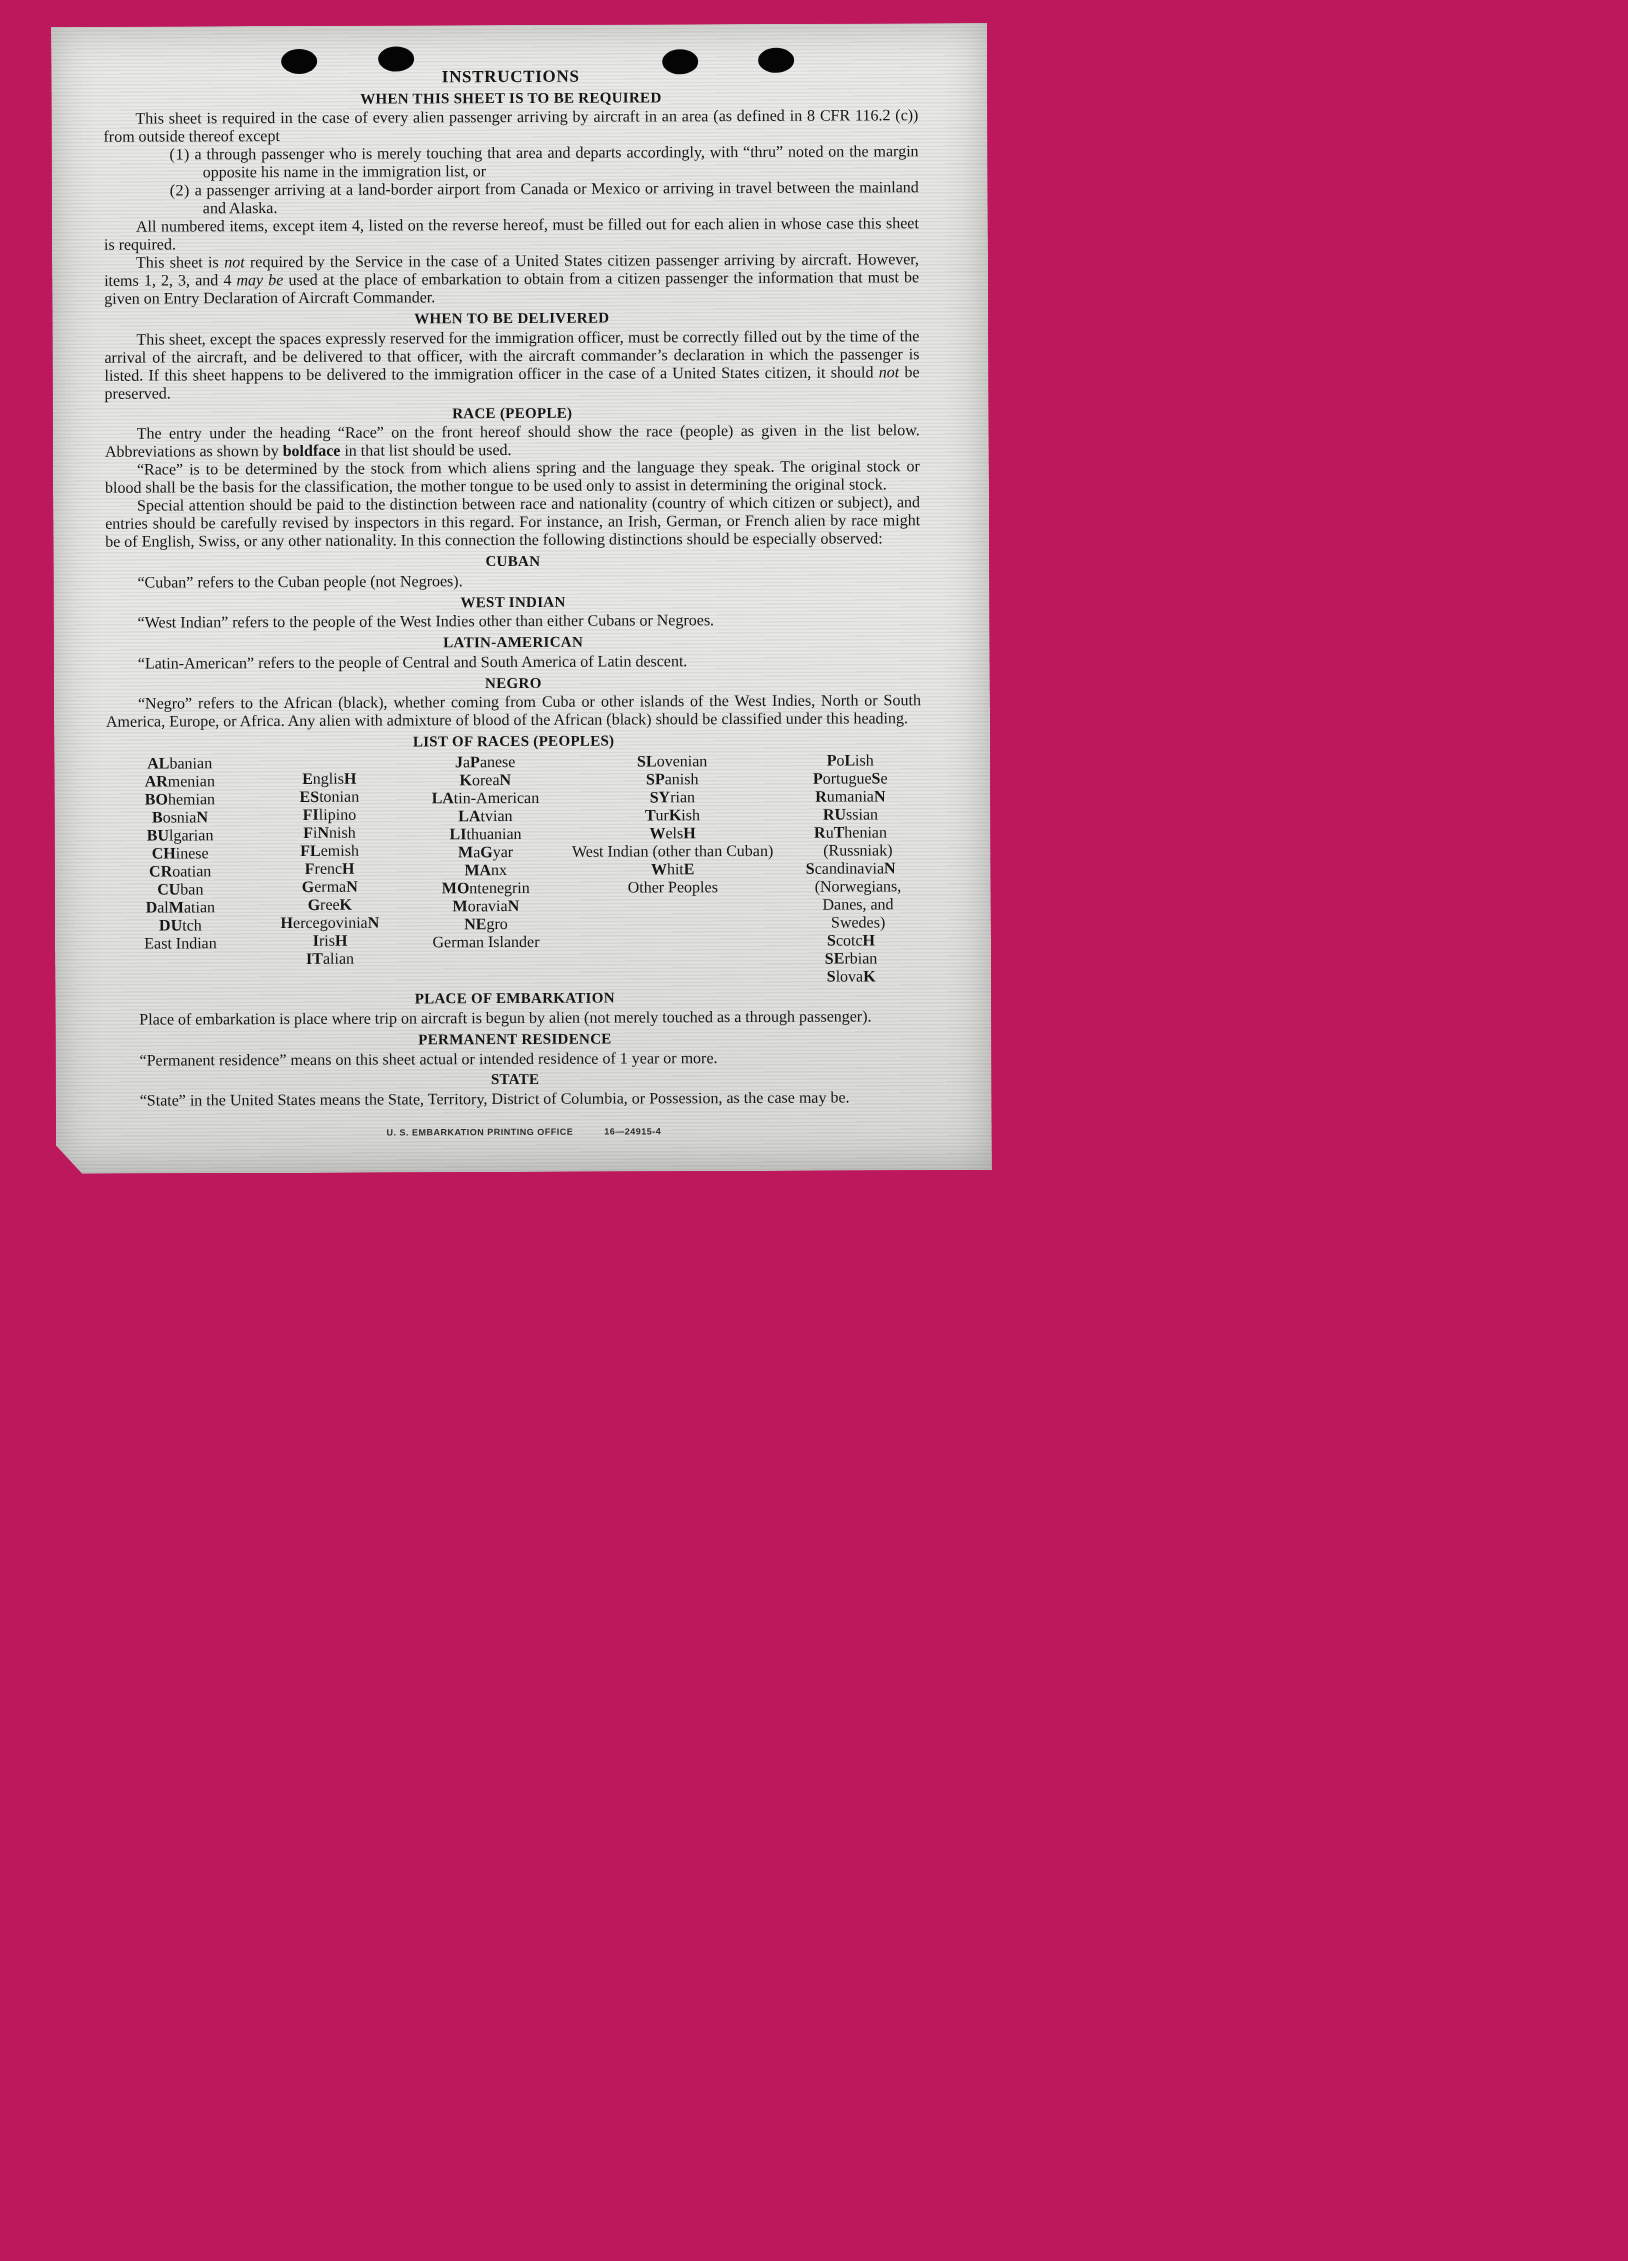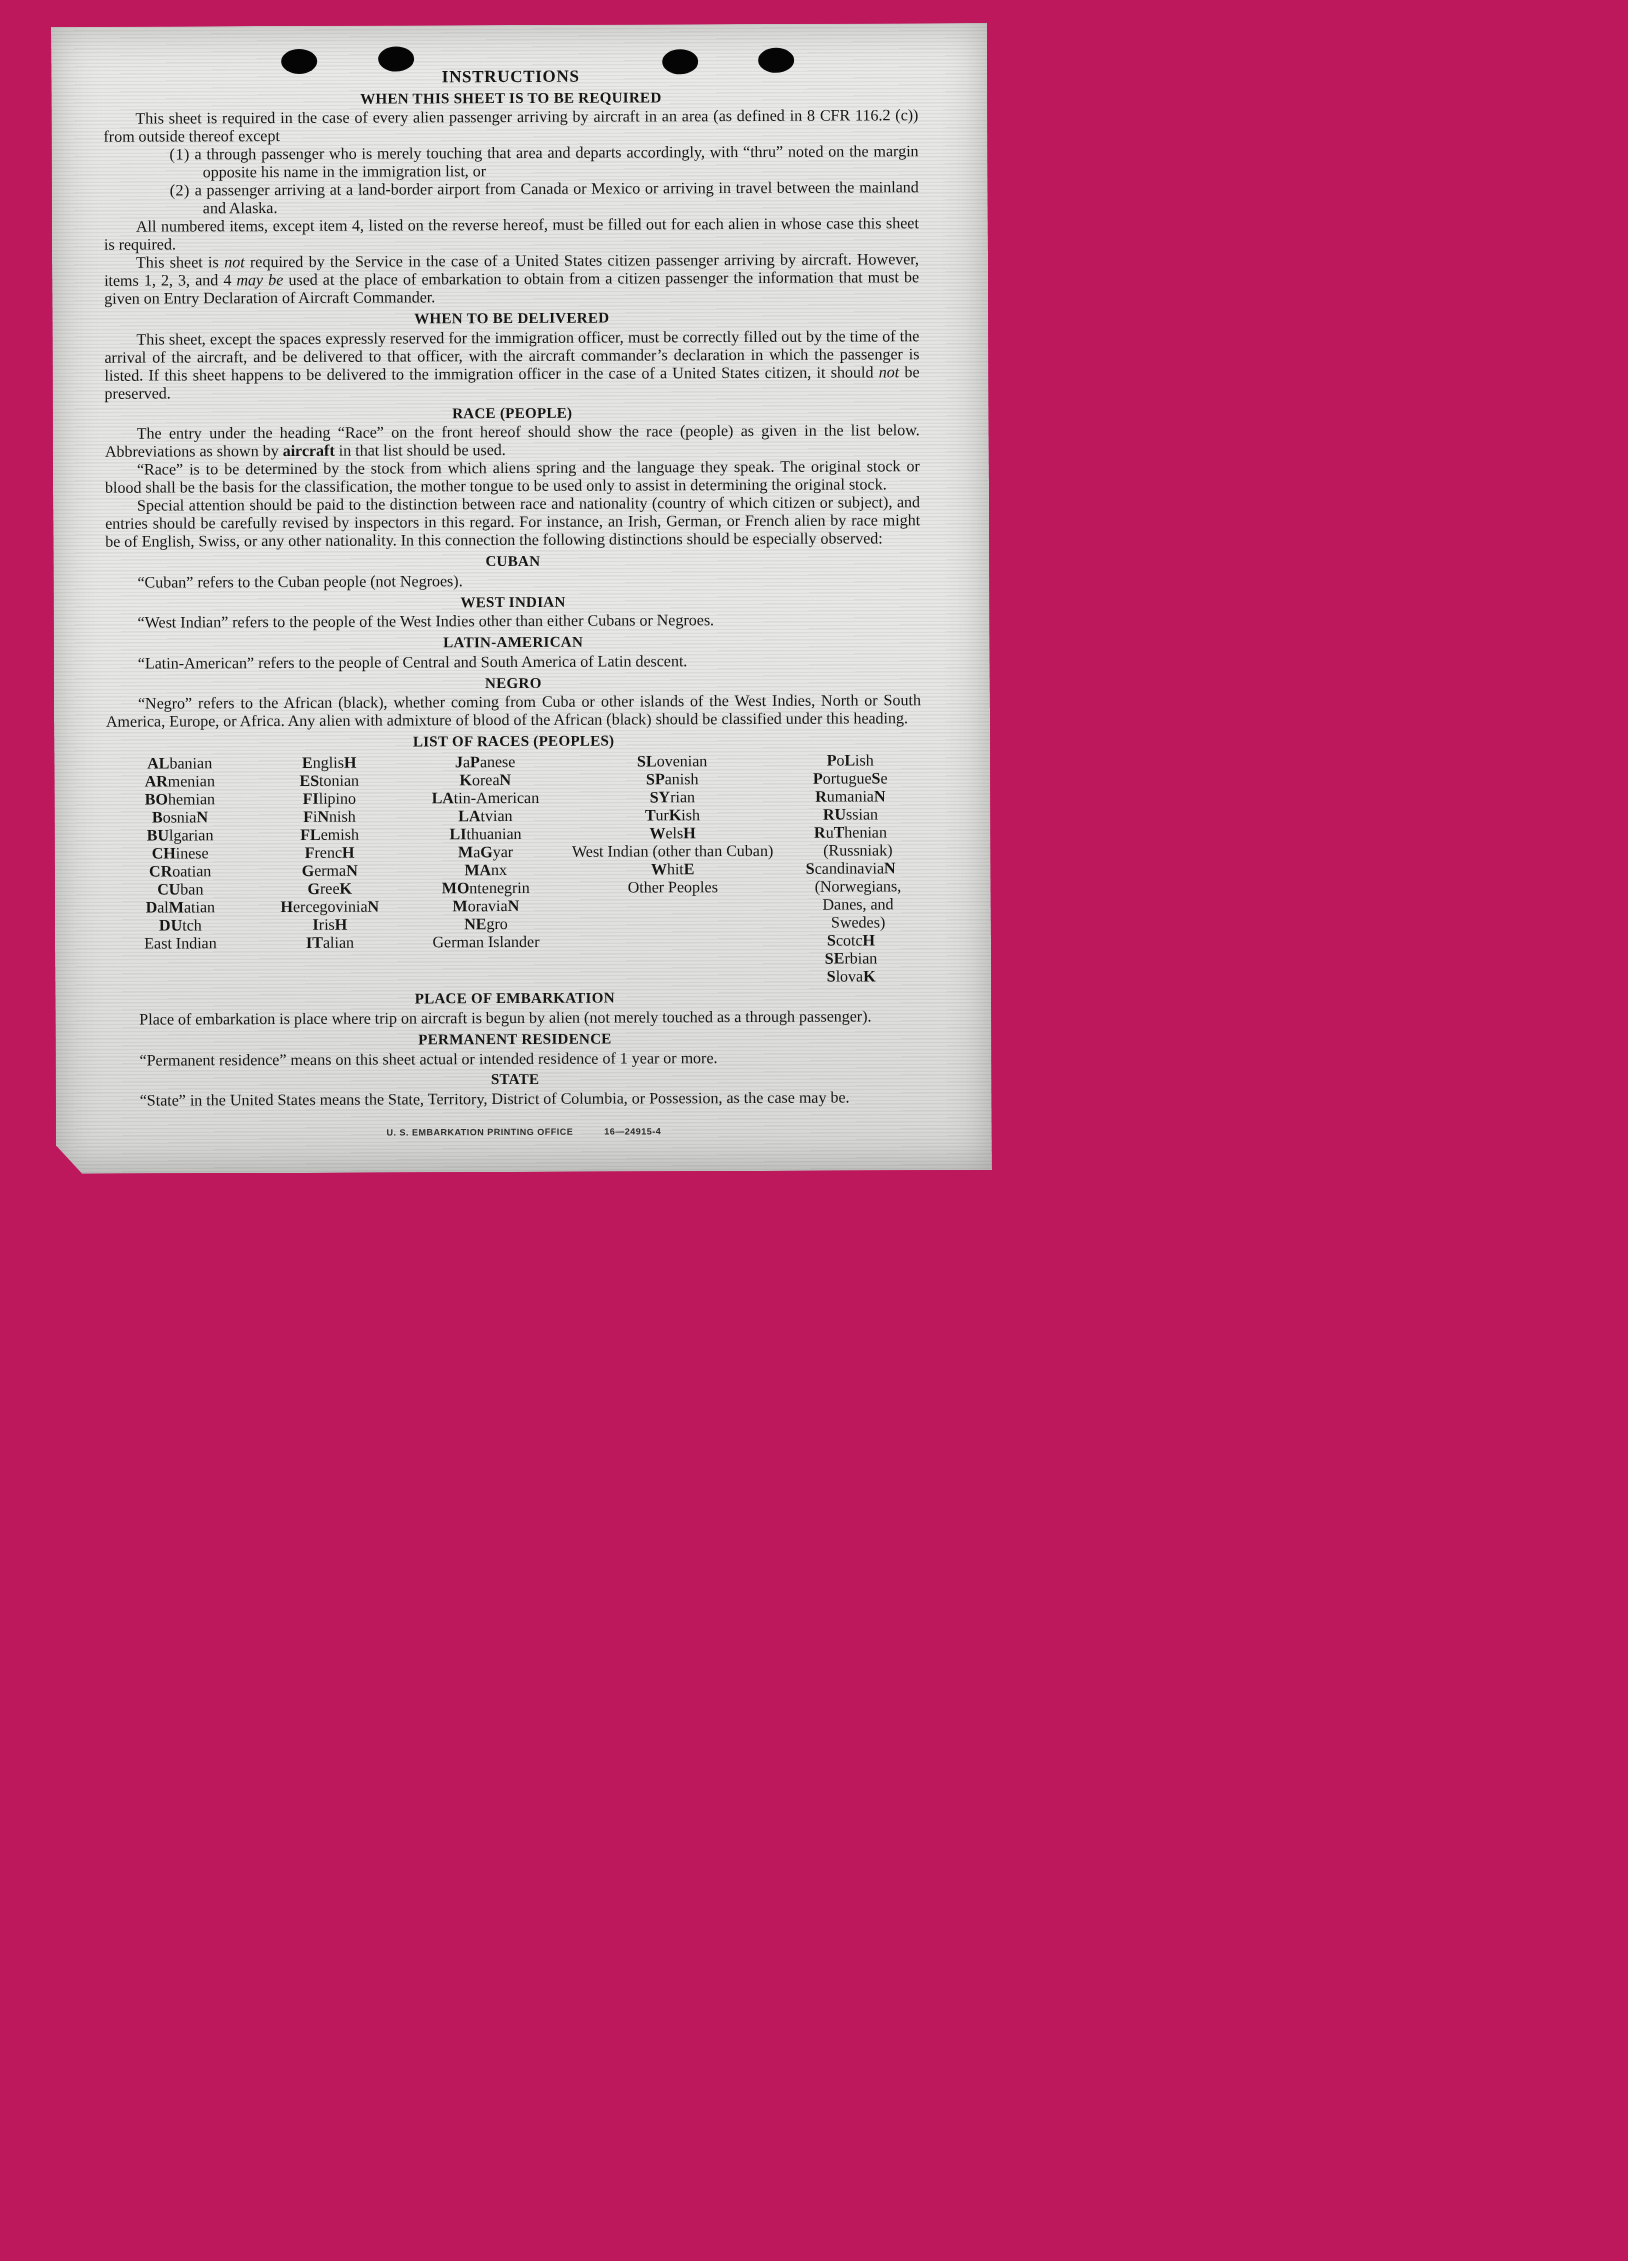--- a/index.html
+++ b/index.html
@@ -42,21 +42,21 @@
   .sec-heading {
     text-align:center; font-weight:bold; font-size:15px;
     letter-spacing:0.3px; margin-top:2.7px; margin-bottom:1.8px;
   }
   .para { text-align:justify; text-indent:32px; }
   .numbered { margin-left:99px; text-indent:-33px; text-align:justify; }
   .numbered .num { letter-spacing:0.5px; }
   .races { display:flex; margin-top:2.7px; margin-bottom:1.8px; }
   .race-col { flex:0 0 auto; }
   .race-col:nth-child(1){ width:147px; }
-  .race-col:nth-child(2){ width:152px; }
+  .race-col:nth-child(2){ width:152px;margin-top:16px; }
   .race-col:nth-child(3){ width:160px; }
   .race-col:nth-child(4){ width:214px; }
   .race-col:nth-child(5){ width:142px; }
   .race-item { padding-left:14.4px; text-indent:-14.4px;text-align:center; }
   .footer-line {
     position:absolute; left:0; top:1102px; width:100%;
     text-align:center; font-family:"Liberation Sans","DejaVu Sans",sans-serif;
     font-size:9px; font-weight:bold; color:#2d2d2b; letter-spacing:0.5px;
   }
   .footer-num { margin-left:28px; }
@@ -75,21 +75,21 @@
         <div class="doc-title">INSTRUCTIONS</div>
         <div class="sec-heading">WHEN THIS SHEET IS TO BE REQUIRED</div>
         <p class="para">This sheet is required in the case of every alien passenger arriving by aircraft in an area (as defined in 8 CFR 116.2 (c)) from outside thereof except</p>
         <div class="numbered"><span class="num">(1)</span> a through passenger who is merely touching that area and departs accordingly, with “thru” noted on the margin opposite his name in the immigration list, or</div>
         <div class="numbered"><span class="num">(2)</span> a passenger arriving at a land-border airport from Canada or Mexico or arriving in travel between the mainland and Alaska.</div>
         <p class="para">All numbered items, except item 4, listed on the reverse hereof, must be filled out for each alien in whose case this sheet is required.</p>
         <p class="para">This sheet is <i>not</i> required by the Service in the case of a United States citizen passenger arriving by aircraft.  However, items 1, 2, 3, and 4 <i>may be</i> used at the place of embarkation to obtain from a citizen passenger the information that must be given on Entry Declaration of Aircraft Commander.</p>
         <div class="sec-heading">WHEN TO BE DELIVERED</div>
         <p class="para">This sheet, except the spaces expressly reserved for the immigration officer, must be correctly filled out by the time of the arrival of the aircraft, and be delivered to that officer, with the aircraft commander’s declaration in which the passenger is listed.  If this sheet happens to be delivered to the immigration officer in the case of a United States citizen, it should <i>not</i> be preserved.</p>
         <div class="sec-heading">RACE (PEOPLE)</div>
-        <p class="para">The entry under the heading “Race” on the front hereof should show the race (people) as given in the list below.  Abbreviations as shown by <b>aircraft</b> in that list should be used.</p>
+        <p class="para">The entry under the heading “Race” on the front hereof should show the race (people) as given in the list below.  Abbreviations as shown by <b>boldface</b> in that list should be used.</p>
         <p class="para">“Race” is to be determined by the stock from which aliens spring and the language they speak.  The original stock or blood shall be the basis for the classification, the mother tongue to be used only to assist in determining the original stock.</p>
         <p class="para">Special attention should be paid to the distinction between race and nationality (country of which citizen or subject), and entries should be carefully revised by inspectors in this regard.  For instance, an Irish, German, or French alien by race might be of English, Swiss, or any other nationality.  In this connection the following distinctions should be especially observed:</p>
         <div class="sec-heading">CUBAN</div>
         <p class="para">“Cuban” refers to the Cuban people (not Negroes).</p>
         <div class="sec-heading">WEST INDIAN</div>
         <p class="para">“West Indian” refers to the people of the West Indies other than either Cubans or Negroes.</p>
         <div class="sec-heading">LATIN-AMERICAN</div>
         <p class="para">“Latin-American” refers to the people of Central and South America of Latin descent.</p>
         <div class="sec-heading">NEGRO</div>
         <p class="para">“Negro” refers to the African (black), whether coming from Cuba or other islands of the West Indies, North or South America, Europe, or Africa.  Any alien with admixture of blood of the African (black) should be classified under this heading.</p>

